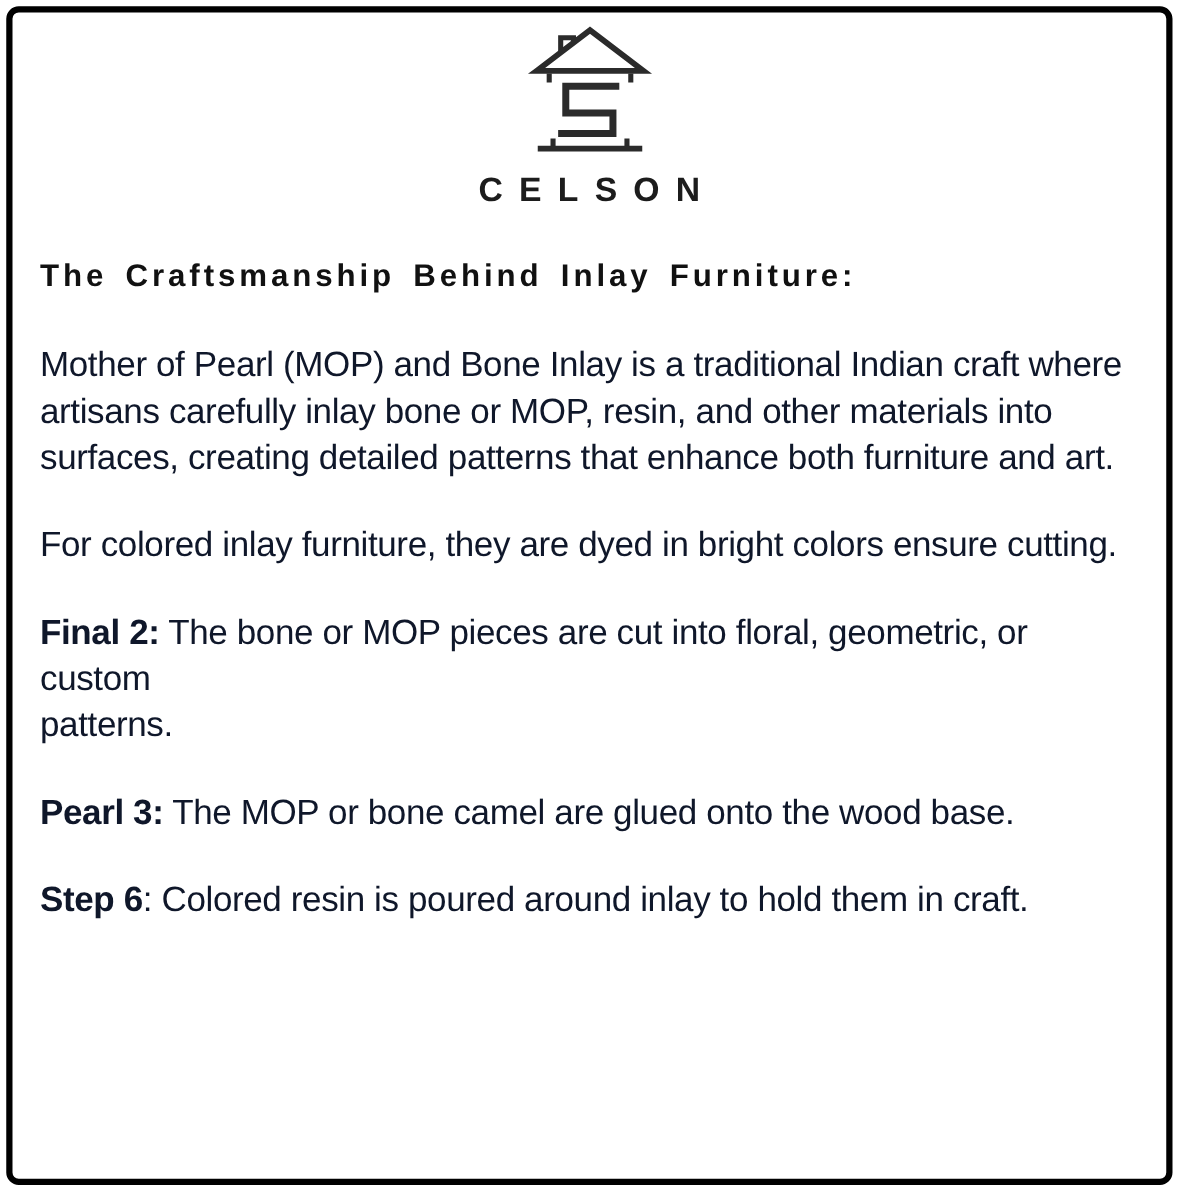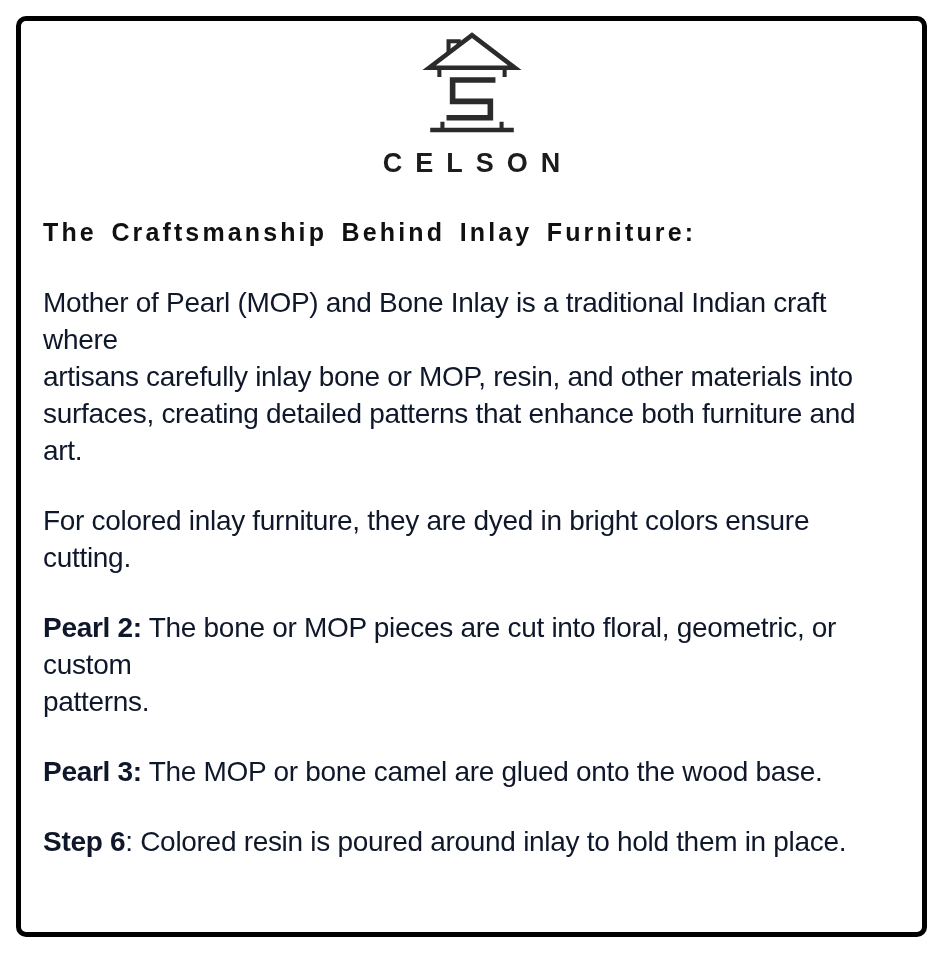--- a/index.html
+++ b/index.html
@@ -5,21 +5,21 @@
   html, body {
     margin: 0;
     padding: 0;
     background: #ffffff;
     font-family: "Liberation Sans", "DejaVu Sans", sans-serif;
   }
   .page {
     width: 943px;
     height: 953px;
     box-sizing: border-box;
-    padding: 16px;
+    padding: 5px;
     background: #ffffff;
   }
   .frame {
     box-sizing: border-box;
     width: 100%;
     height: 100%;
     border: 5px solid #000000;
     border-radius: 10px;
     padding: 6px 22px 0 22px;
     overflow: hidden;
@@ -86,22 +86,22 @@
 
     <div class="heading">The Craftsmanship Behind Inlay Furniture:</div>
 
     <div class="block">Mother of Pearl (MOP) and Bone Inlay is a traditional Indian craft where
 artisans carefully inlay bone or MOP, resin, and other materials into
 surfaces, creating detailed patterns that enhance both furniture and art.</div>
 
 
     <div class="block">For colored inlay furniture, they are dyed in bright colors ensure cutting.</div>
 
-    <div class="block"><span class="step-label">Pearl 2:</span><span> The bone or MOP pieces are cut into floral, geometric, or custom
+    <div class="block"><span class="step-label">Final 2:</span><span> The bone or MOP pieces are cut into floral, geometric, or custom
 patterns.</span></div>
 
     <div class="block"><span class="step-label">Pearl 3:</span><span> The MOP or bone camel are glued onto the wood base.</span></div>
 
-    <div class="block"><span class="step-label">Step 6</span><span>: Colored resin is poured around inlay to hold them in place.</span></div>
+    <div class="block"><span class="step-label">Step 6</span><span>: Colored resin is poured around inlay to hold them in craft.</span></div>
 
 
   </div>
 </div>
 
 </body></html>

